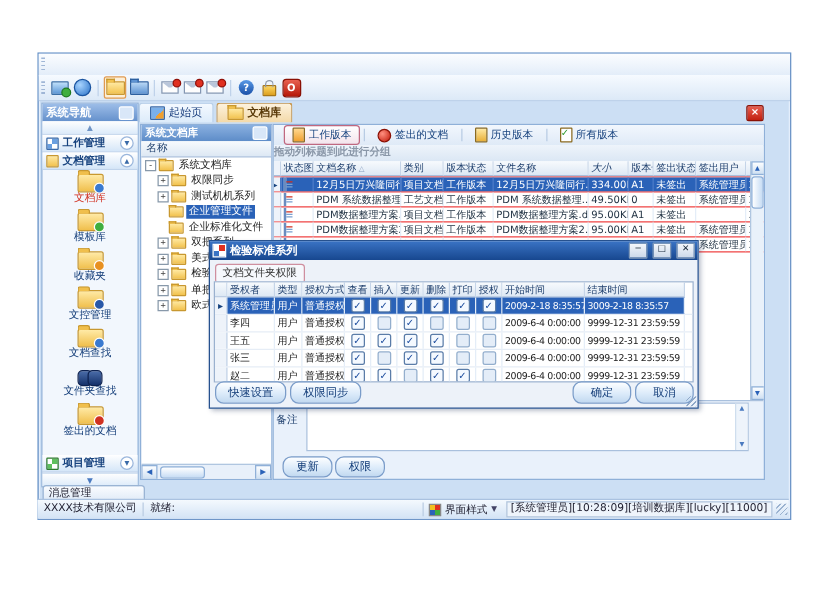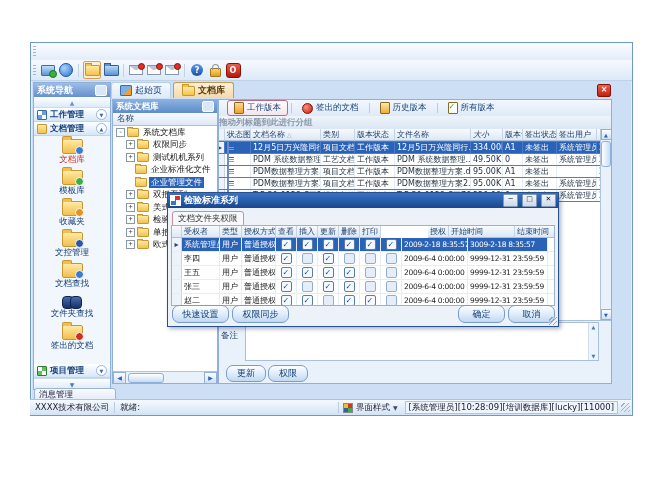--- a/index.html
+++ b/index.html
@@ -292,26 +292,26 @@
             <span class="tlbl">权限同步</span>
           </div>
           <div class="tnode" style="padding-left: 13px;">
             <span class="exp">+</span>
             <span class="tfold"></span>
             <span class="tlbl">测试机机系列</span>
           </div>
           <div class="tnode" style="padding-left: 13px;">
             <span class="noexp"></span>
             <span class="tfold"></span>
+            <span class="tlbl sel">企业管理文件</span>
+          </div>
+          <div class="tnode" style="padding-left: 13px;">
+            <span class="noexp"></span>
+            <span class="tfold"></span>
             <span class="tlbl">企业标准化文件</span>
-          </div>
-          <div class="tnode" style="padding-left: 13px;">
-            <span class="noexp"></span>
-            <span class="tfold"></span>
-            <span class="tlbl sel">企业管理文件</span>
           </div>
           <div class="tnode" style="padding-left: 13px;">
             <span class="exp">+</span>
             <span class="tfold"></span>
             <span class="tlbl">双把系列</span>
           </div>
           <div class="tnode" style="padding-left: 13px;">
             <span class="exp">+</span>
             <span class="tfold"></span>
             <span class="tlbl">美式系列</span>
@@ -476,21 +476,21 @@
         <div class="drow head">
           <span class="dc gut" style="width: 10px;"></span>
           <span class="dc" style="width: 38px;">受权者</span>
           <span class="dc" style="width: 22px;">类型</span>
           <span class="dc" style="width: 34px;">授权方式</span>
           <span class="dc" style="width: 21px;">查看</span>
           <span class="dc" style="width: 21px;">插入</span>
           <span class="dc" style="width: 21px;">更新</span>
           <span class="dc" style="width: 21px;">删除</span>
           <span class="dc" style="width: 21px;">打印</span>
-          <span class="dc" style="width: 21px; margin-left: 47px;">授权</span>
+          <span class="dc" style="width: 21px;">授权</span>
           <span class="dc" style="width: 66px;">开始时间</span>
           <span class="dc" style="width: 80px;">结束时间</span>
         </div>
         <div class="drow sel">
           <span class="dc gut" style="width: 10px;">▸</span>
           <span class="dc" style="width: 38px;">系统管理员</span>
           <span class="dc" style="width: 22px;">用户</span>
           <span class="dc" style="width: 34px;">普通授权</span>
           <span class="dc ck" style="width: 21px;">
             <span class="cb on"></span>

